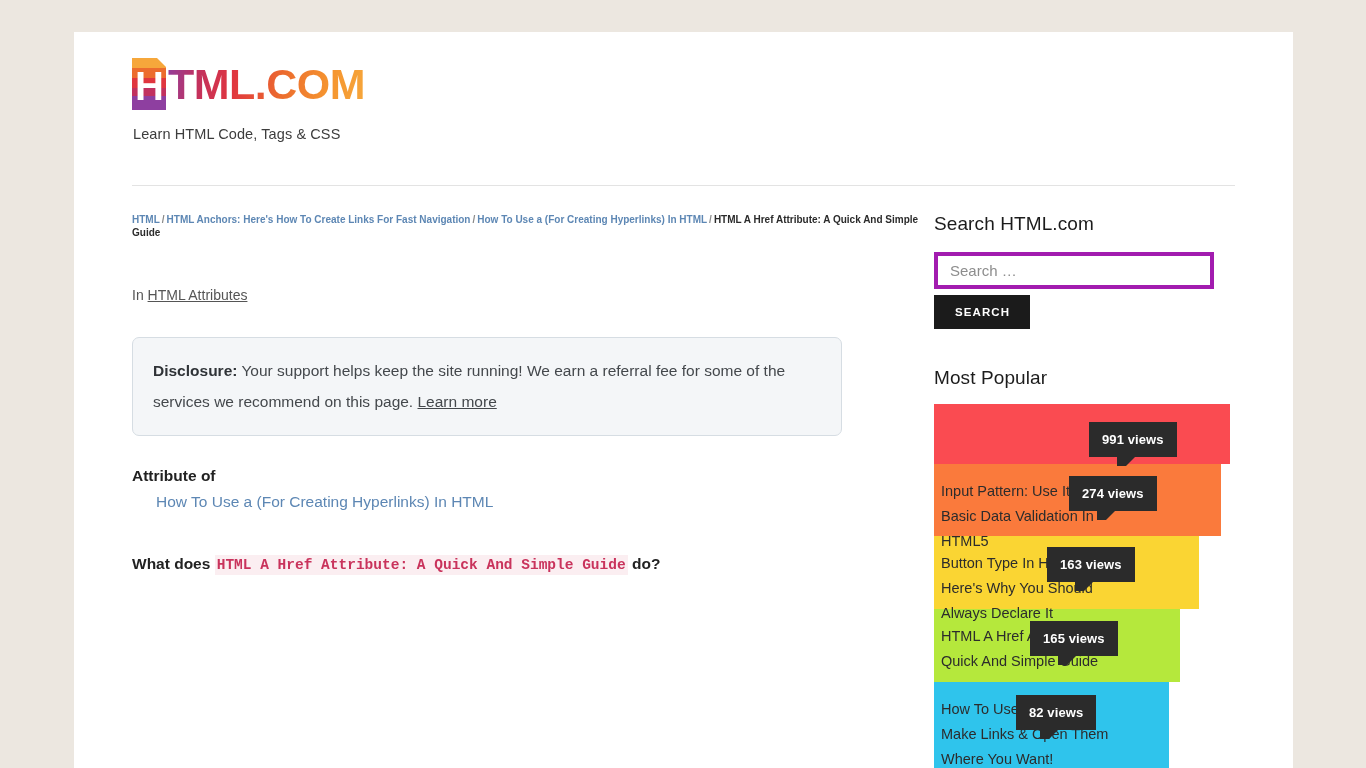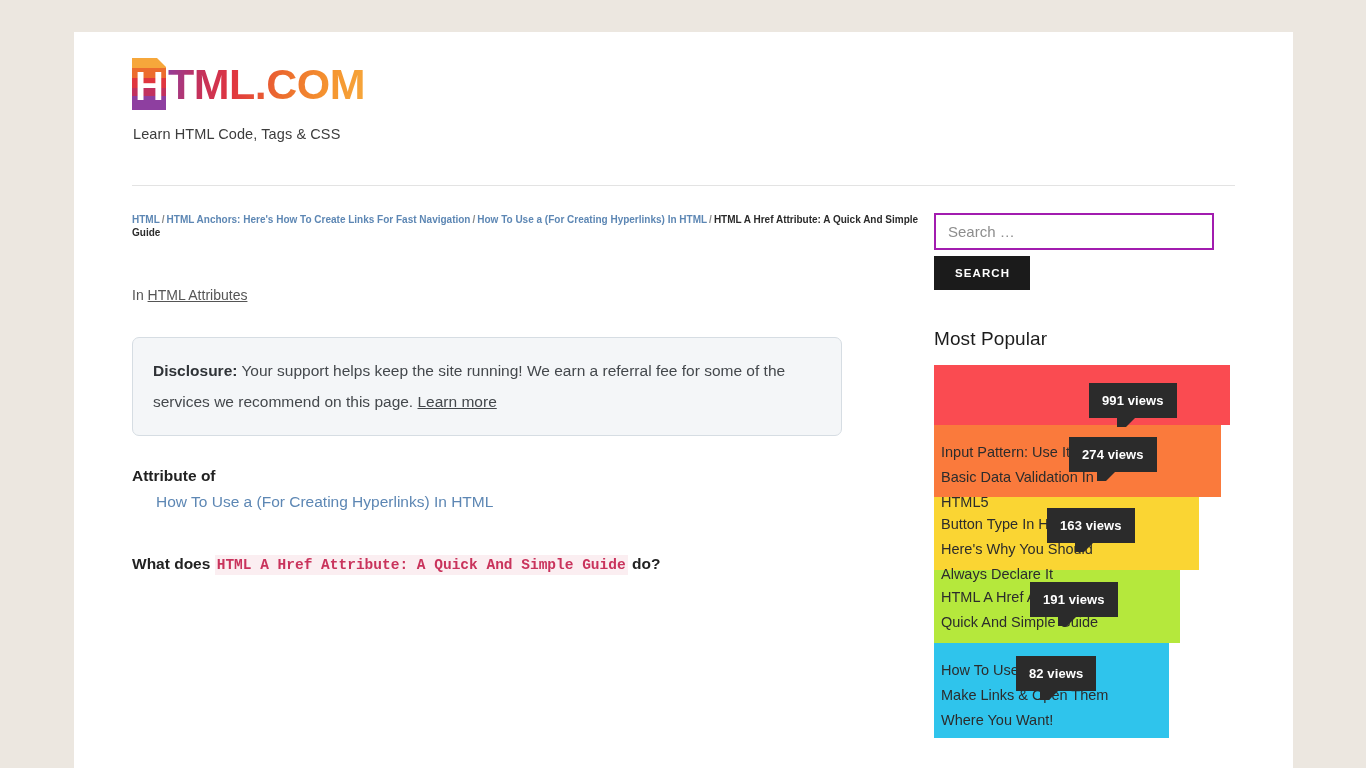--- a/index.html
+++ b/index.html
@@ -219,21 +219,21 @@
     font-size: 19px;
     font-weight: normal;
     color: #1c1c1c;
     margin: 0 0 17px 0;
     letter-spacing: 0.1px;
   }
   .search-field {
     width: 280px;
     height: 37px;
     box-sizing: border-box;
-    border: 2px solid #a21caf;
+    border: 4px solid #a21caf;
     background: #ffffff;
     padding: 0 12px;
     font-size: 15px;
     font-family: "Liberation Sans", sans-serif;
     color: #333333;
     outline: none;
     border-radius: 0;
   }
   .search-field::placeholder {
     color: #8d8d8d;
@@ -344,41 +344,42 @@
       <div class="what-row">
         <span>What does</span>
         <span class="code-inline">HTML A Href Attribute: A Quick And Simple Guide</span>
         <span>do?</span>
       </div>
 
     </div>
 
     <div class="sidebar-col">
 
+      <h2 class="widget-title">Search HTML.com</h2>
       <input class="search-field" type="text" placeholder="Search …" style="">
       <div>
         <button class="search-submit">SEARCH</button>
       </div>
 
       <h2 class="widget-title popular-title">Most Popular</h2>
       <div class="popular-list" id="popular-list">
           <div class="popular-item" style="background: rgb(250, 75, 81); width: 296px; height: 60px;">
             <span class="views-badge" style="left: 155px; top: 18px;">991 views</span>
           </div>
           <div class="popular-item" style="background: rgb(250, 122, 60); width: 287px; height: 72px;">
             <span class="pi-label">Input Pattern: Use It To Add Basic Data Validation In HTML5</span>
             <span class="views-badge" style="left: 135px; top: 12px;">274 views</span>
           </div>
           <div class="popular-item" style="background: rgb(250, 213, 51); width: 265px; height: 73px;">
             <span class="pi-label">Button Type In HTML: Here's Why You Should Always Declare It</span>
             <span class="views-badge" style="left: 113px; top: 11px;">163 views</span>
           </div>
           <div class="popular-item" style="background: rgb(181, 232, 60); width: 246px; height: 73px;">
             <span class="pi-label">HTML A Href Attribute: A Quick And Simple Guide</span>
-            <span class="views-badge" style="left: 96px; top: 12px;">191 views</span>
+            <span class="views-badge" style="left: 96px; top: 12px;">165 views</span>
           </div>
           <div class="popular-item" style="background: rgb(47, 196, 236); width: 235px; height: 95px;">
             <span class="pi-label">How To Use The &lt;a&gt; To Make Links &amp; Open Them Where You Want!</span>
             <span class="views-badge" style="left: 82px; top: 13px;">82 views</span>
           </div>
         </div>
 
     </div>
 
   </div>

